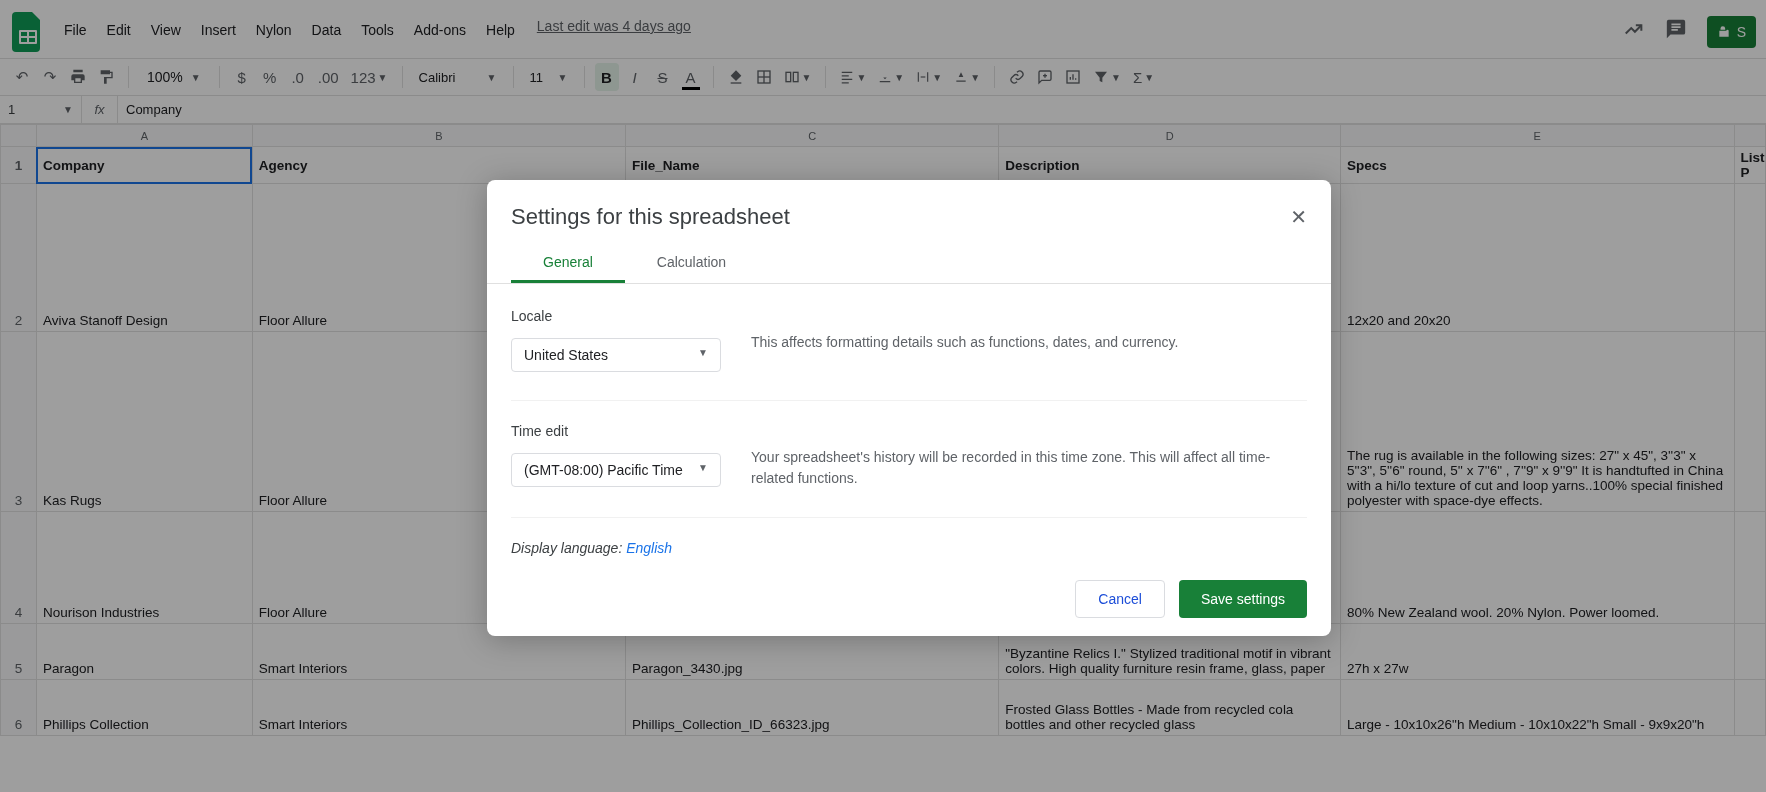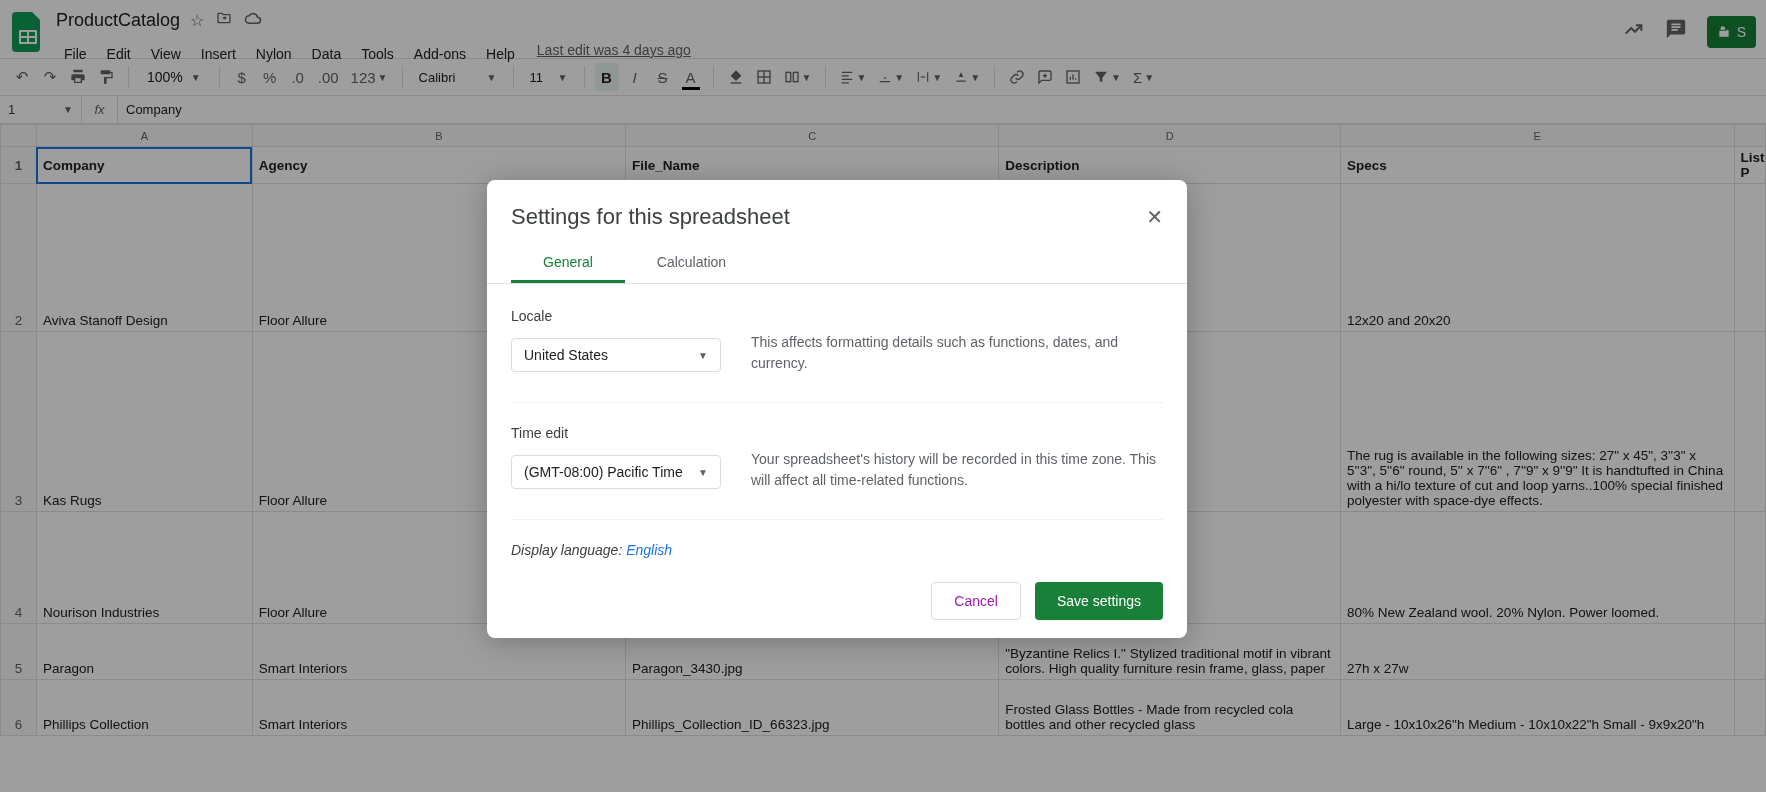--- a/index.html
+++ b/index.html
@@ -49,67 +49,54 @@
   .rownum { background: #f8f9fa; border: 1px solid #e0e0e0; text-align: center; color: #5f6368; font-size: 11px; width: 32px; }
   .grid-table td { border: 1px solid #e0e0e0; padding: 3px 6px; vertical-align: bottom; font-size: 13.5px; }
   .header-row td { font-weight: bold; vertical-align: middle; height: 22px; }
   .selected-cell { outline: 2px solid #1a73e8; outline-offset: -2px; }
   .tall-row td { height: 148px; }
   .tall2-row td { height: 180px; }
   .med-row td { height: 112px; }
   .short-row td { height: 56px; }
 
   
-  .modal { position: absolute; z-index: 100; background: #fff; border-radius: 8px; width: 700px; left: 487px; top: 180px; box-shadow: 0 4px 30px rgba(0,0,0,0.25); padding: 24px 0 18px 0; }
+  .modal { position: absolute; z-index: 100; background: #fff; border-radius: 8px; width: 844px; left: 487px; top: 180px; box-shadow: 0 4px 30px rgba(0,0,0,0.25); padding: 24px 0 18px 0; }
   .modal-header { display: flex; justify-content: space-between; align-items: center; padding: 0 24px 14px 24px; }
   .modal-title { font-size: 22px; color: #3c4043; font-weight: 400; }
   .close-x { color: #5f6368; font-size: 20px; cursor: pointer; }
   .modal-tabs { display: flex; border-bottom: 1px solid #e0e0e0; padding: 0 24px; }
   .mtab { padding: 10px 32px; font-size: 14px; color: #5f6368; cursor: pointer; }
   .mtab.active { color: #188038; border-bottom: 3px solid #188038; font-weight: 500; }
   .modal-body { padding: 24px 24px 0 24px; }
   .setting-row { display: flex; gap: 30px; padding-bottom: 28px; border-bottom: 1px solid #f1f1f1; margin-bottom: 22px; }
   .setting-left { width: 210px; }
   .setting-label { font-size: 14px; color: #3c4043; margin-bottom: 14px; }
-  .dropdown { border: 1px solid #dadce0; border-radius: 4px; padding: 8px 12px; display: flex; align-items: center; justify-content: space-between; gap: 12px; font-size: 14px; cursor: pointer; min-width: 120px; }
+  .dropdown { border: 1px solid #dadce0; border-radius: 4px; padding: 8px 12px; display: flex; justify-content: space-between; gap: 12px; font-size: 14px; cursor: pointer; min-width: 120px; }
   .setting-desc { font-size: 14px; color: #5f6368; line-height: 1.5; flex: 1; padding-top: 24px; }
   .lang-row { font-size: 14px; color: #3c4043; margin-bottom: 24px; font-style: italic; }
   .lang-link { color: #1a73e8; cursor: pointer; }
   .modal-actions { display: flex; justify-content: flex-end; gap: 14px; padding: 0 24px; }
-  .btn-cancel { border: 1px solid #dadce0; background: #fff; color: #a21caf; padding: 10px 22px; border-radius: 4px; font-size: 14px; cursor: pointer; font-weight: 500; }
+  .btn-cancel { border: 1px solid #dadce0; background: #fff; color: #1d4ed8; padding: 10px 22px; border-radius: 4px; font-size: 14px; cursor: pointer; font-weight: 500; }
   .btn-save { background: #188038; color: #fff; padding: 10px 22px; border-radius: 4px; font-size: 14px; cursor: pointer; border: none; font-weight: 500; }
 </style>
 </head>
 <body>
 
 <div class="top-header">
   <div class="sheets-logo">
     <svg viewBox="0 0 32 40">
         <path fill="#0f9d58" d="M4 0h16l8 8v28a4 4 0 0 1-4 4H4a4 4 0 0 1-4-4V4a4 4 0 0 1 4-4z"></path>
         <rect x="7" y="18" width="18" height="14" rx="1" fill="#fff"></rect>
         <rect x="9" y="20" width="6" height="4" fill="#0f9d58"></rect>
         <rect x="17" y="20" width="6" height="4" fill="#0f9d58"></rect>
         <rect x="9" y="26" width="6" height="4" fill="#0f9d58"></rect>
         <rect x="17" y="26" width="6" height="4" fill="#0f9d58"></rect>
       </svg>
   </div>
   <div class="title-area">
-    <div class="title-row">
-      <span class="doc-title">ProductCatalog</span>
-      <div class="title-icons">
-        <span>☆</span>
-        <span><svg width="16" height="16" viewBox="0 0 24 24" fill="none" stroke="#5f6368" stroke-width="2">
-              <path d="M3 6a1 1 0 0 1 1-1h5l2 2h9a1 1 0 0 1 1 1v10a1 1 0 0 1-1 1H4a1 1 0 0 1-1-1z"></path>
-              <path d="M10 12h5m0 0-2-2m2 2-2 2"></path>
-            </svg></span>
-        <span><svg width="18" height="14" viewBox="0 0 24 18" fill="none" stroke="#5f6368" stroke-width="2">
-              <path d="M7 16a5 5 0 0 1 0-10 6 6 0 0 1 11 2 4 4 0 0 1 0 8z"></path>
-            </svg></span>
-      </div>
-    </div>
     <div class="menubar">
       <span class="menu-item">File</span>
       <span class="menu-item">Edit</span>
       <span class="menu-item">View</span>
       <span class="menu-item">Insert</span>
       <span class="menu-item">Nylon</span>
       <span class="menu-item">Data</span>
       <span class="menu-item">Tools</span>
       <span class="menu-item">Add-ons</span>
       <span class="menu-item">Help</span>

